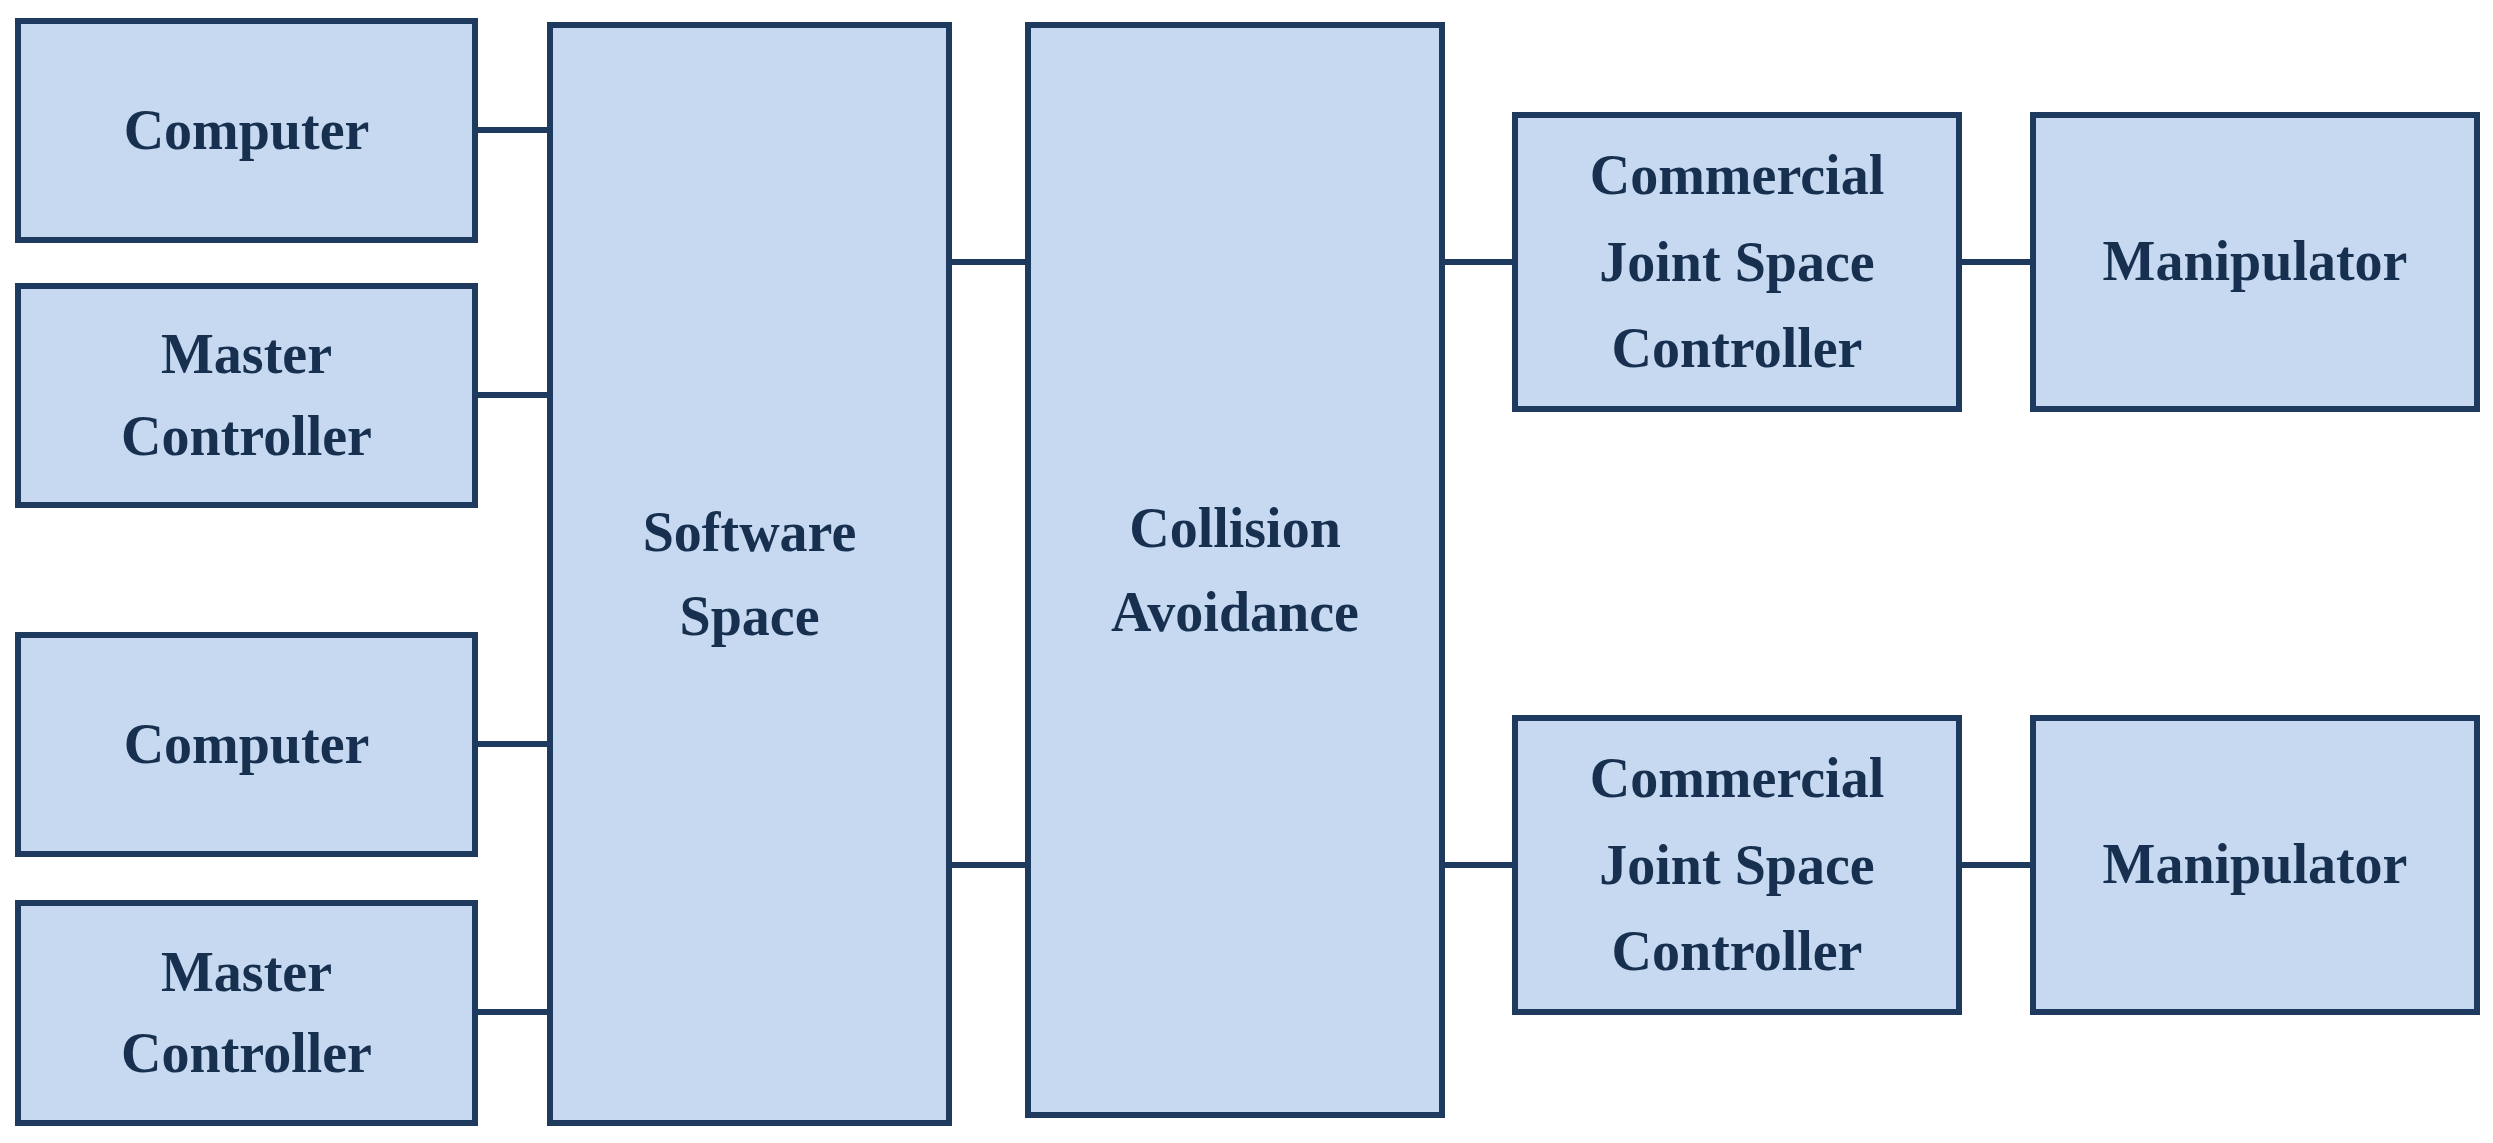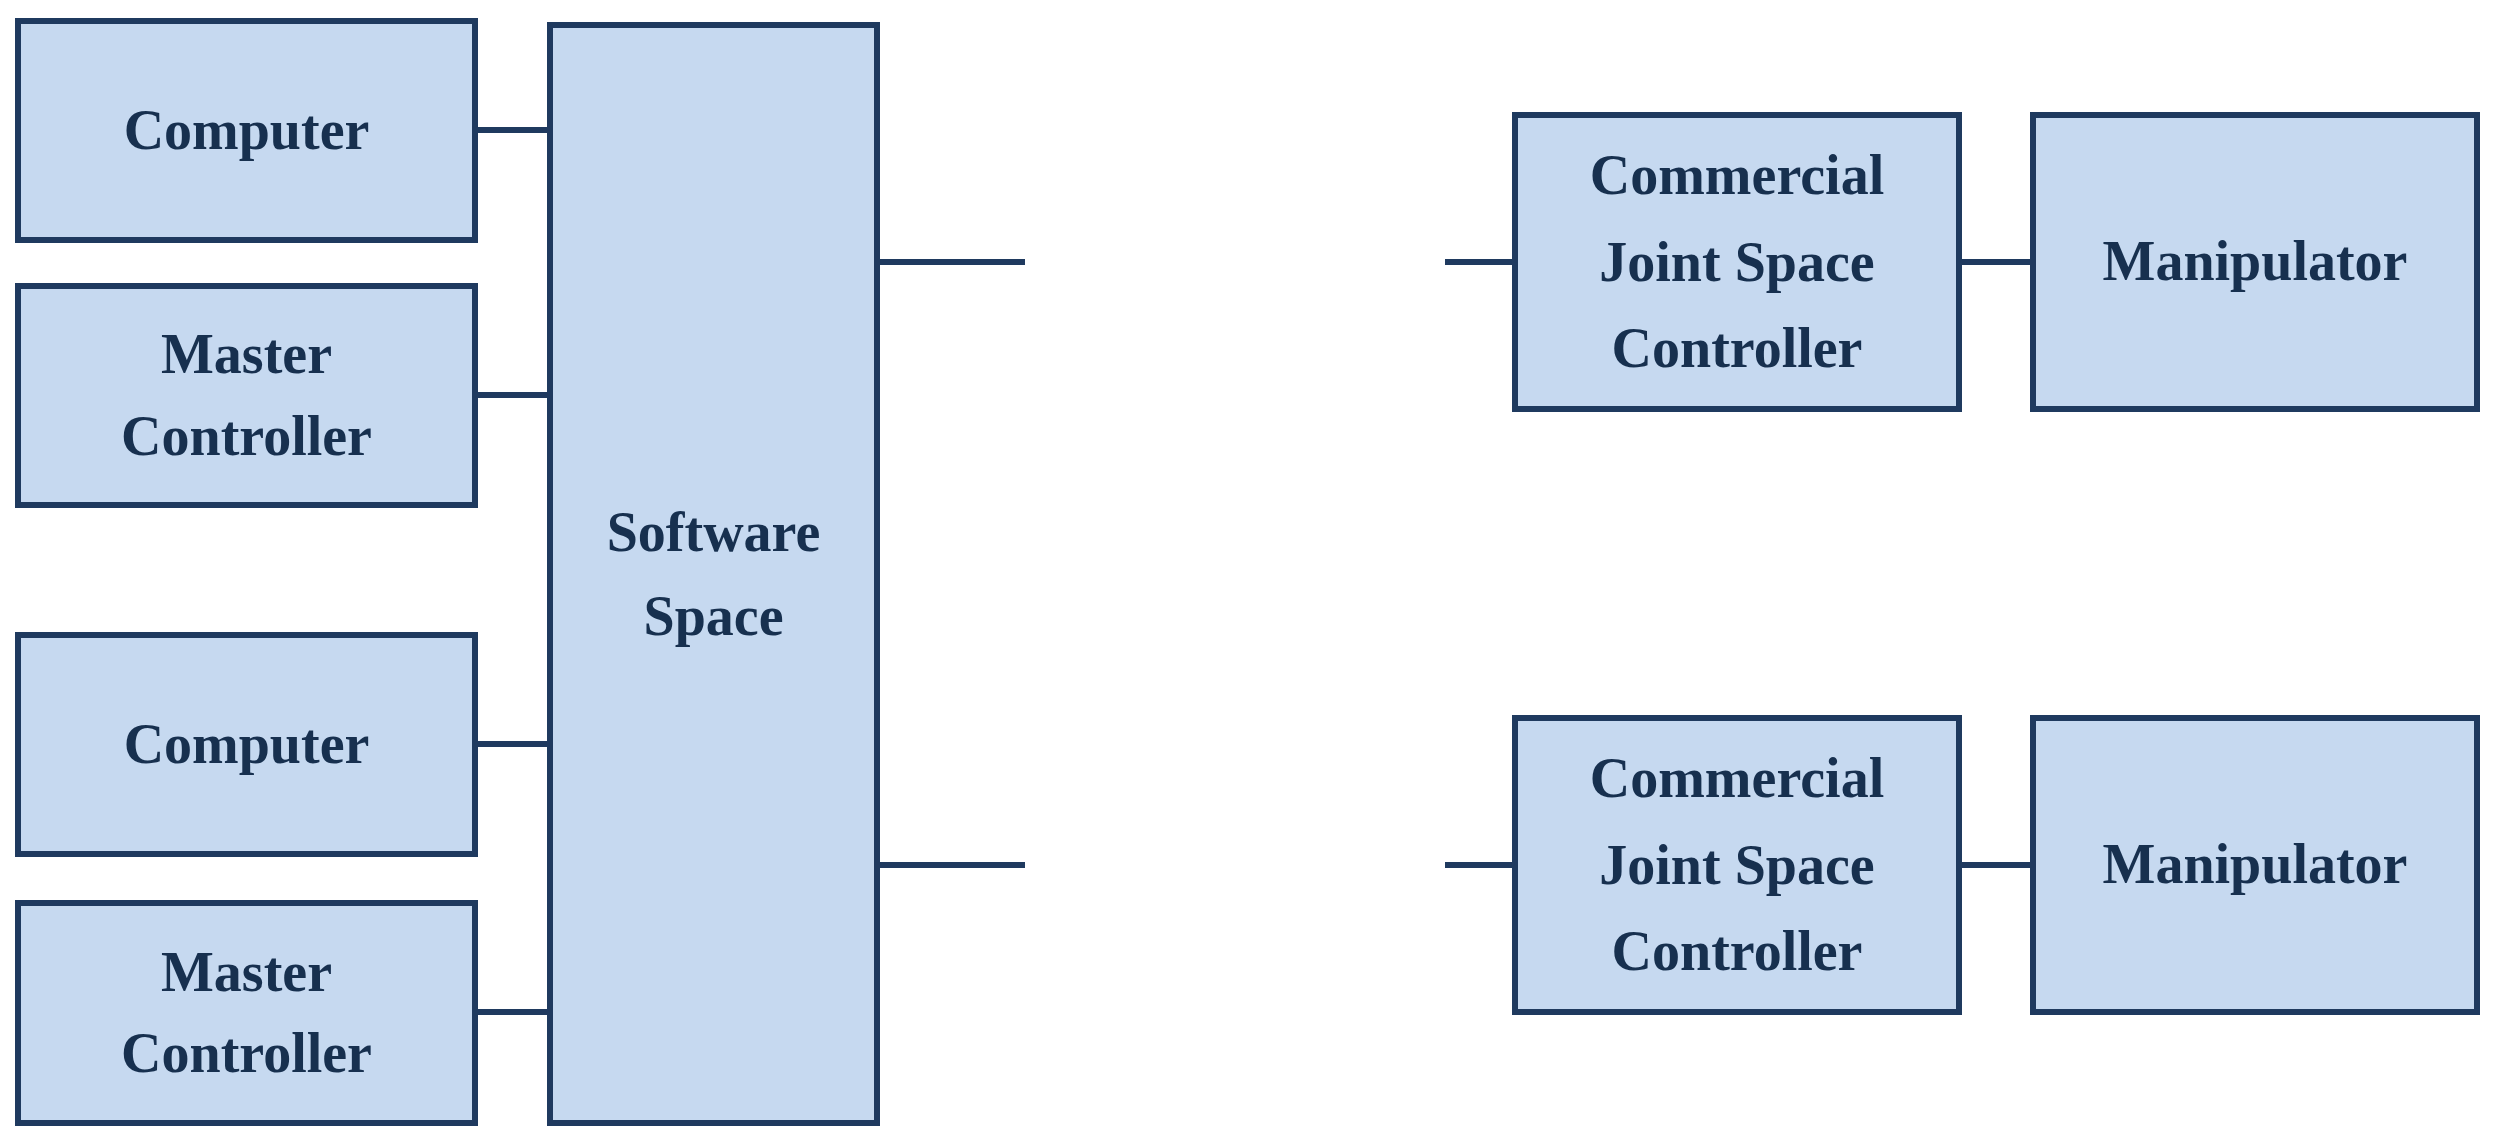--- a/index.html
+++ b/index.html
@@ -36,21 +36,21 @@
     font-size:56px;
     line-height:1.45;
   }
   .node .ln{display:block;white-space:nowrap;}
   
   .n-computer-top   {left:15px;  top:18px;  width:463px; height:225px;}
   .n-master-top     {left:15px;  top:283px; width:463px; height:225px;}
   .n-computer-bottom{left:15px;  top:632px; width:463px; height:225px;}
   .n-master-bottom  {left:15px;  top:900px; width:463px; height:226px;}
   
-  .n-switch   {left:547px;  top:22px; width:333px; height:1104px; line-height:1.5;}
+  .n-switch   {left:547px;  top:22px; width:405px; height:1104px; line-height:1.5;}
   .n-collision{left:1025px; top:22px; width:420px; height:1096px; line-height:1.5;}
   
   .n-cjsc-top     {left:1512px; top:112px; width:450px; height:300px; line-height:1.55;}
   .n-manip-top    {left:2030px; top:112px; width:450px; height:300px;}
   .n-cjsc-bottom  {left:1512px; top:715px; width:450px; height:300px; line-height:1.55;}
   .n-manip-bottom {left:2030px; top:715px; width:450px; height:300px;}
 </style>
 </head>
 <body>
 
@@ -100,20 +100,24 @@
   <div class="node n-master-bottom">
     <span class="ln">Master</span>
     <span class="ln">Controller</span>
   </div>
 
   <div class="node n-switch">
     <span class="ln">Software</span>
     <span class="ln">Space</span>
   </div>
 
+  <div class="node n-collision">
+    <span class="ln">Collision</span>
+    <span class="ln">Avoidance</span>
+  </div>
 
   <div class="node n-cjsc-top">
     <span class="ln">Commercial</span>
     <span class="ln">Joint Space</span>
     <span class="ln">Controller</span>
   </div>
 
   <div class="node n-manip-top">
     <span class="ln">Manipulator</span>
   </div>

